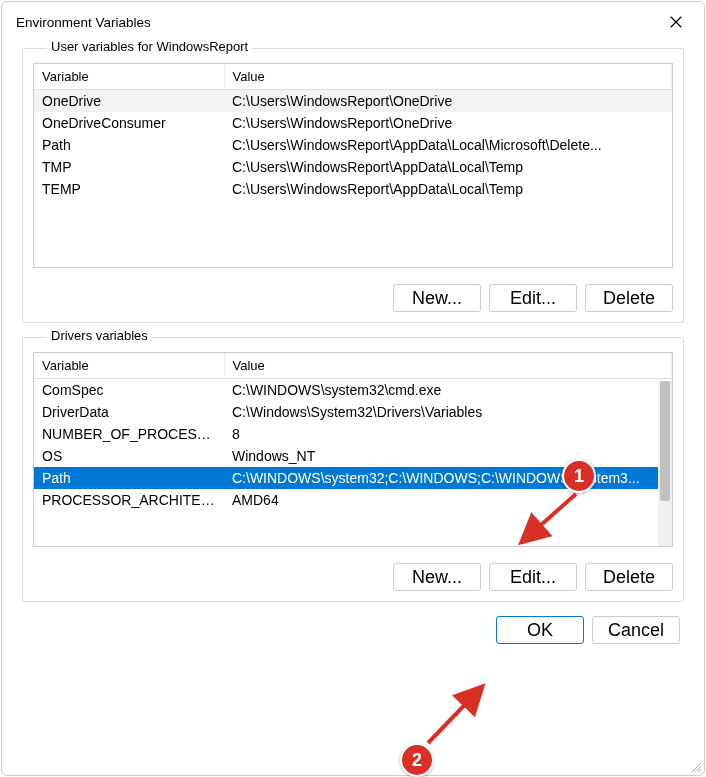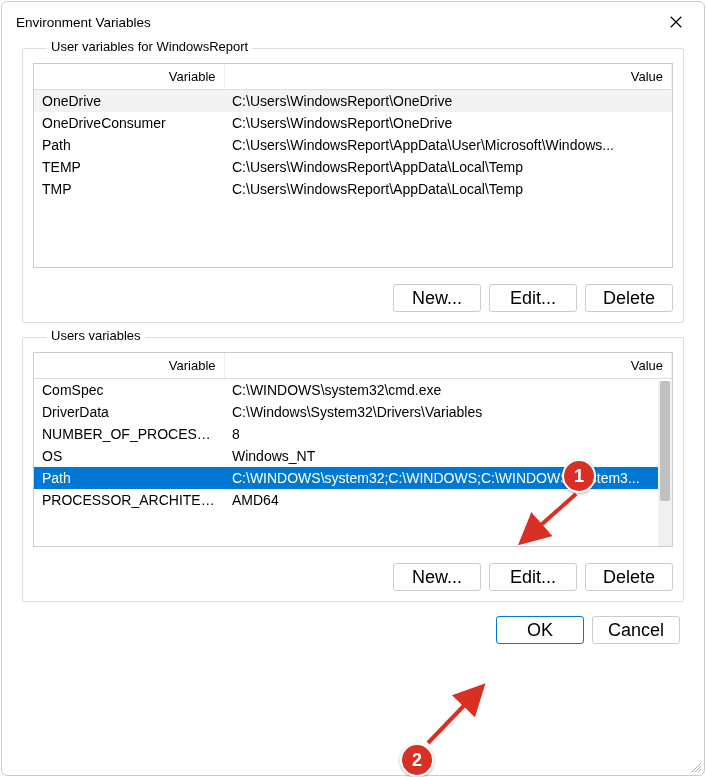--- a/index.html
+++ b/index.html
@@ -70,21 +70,21 @@
     }
     .table-wrap.system {
       height: 195px;
     }
     table {
       width: 100%;
       border-collapse: collapse;
       table-layout: fixed;
     }
     th {
-      text-align: right;
+      text-align: left;
       font-weight: normal;
       padding: 5px 8px;
       border-bottom: 1px solid #ddd;
       border-right: 1px solid #eee;
       font-size: 13px;
       background: #fff;
     }
     th:first-child { width: 190px; }
     td {
       padding: 3px 8px;
@@ -202,42 +202,42 @@
               <tr class="row-alt">
                 <td>OneDrive</td>
                 <td>C:\Users\WindowsReport\OneDrive</td>
               </tr>
               <tr>
                 <td>OneDriveConsumer</td>
                 <td>C:\Users\WindowsReport\OneDrive</td>
               </tr>
               <tr>
                 <td>Path</td>
-                <td>C:\Users\WindowsReport\AppData\User\Microsoft\Windows...</td>
+                <td>C:\Users\WindowsReport\AppData\Local\Microsoft\Delete...</td>
+              </tr>
+              <tr>
+                <td>TMP</td>
+                <td>C:\Users\WindowsReport\AppData\Local\Temp</td>
               </tr>
               <tr>
                 <td>TEMP</td>
-                <td>C:\Users\WindowsReport\AppData\Local\Temp</td>
-              </tr>
-              <tr>
-                <td>TMP</td>
                 <td>C:\Users\WindowsReport\AppData\Local\Temp</td>
               </tr>
             </tbody>
         </table>
       </div>
       <div class="button-row">
         <button>New...</button>
         <button>Edit...</button>
         <button>Delete</button>
       </div>
     </div>
 
     <div class="group">
-      <span class="group-label">Users variables</span>
+      <span class="group-label">Drivers variables</span>
       <div class="table-wrap system">
         <table>
           <thead>
             <tr>
               <th>Variable</th>
               <th>Value</th>
             </tr>
           </thead>
           <tbody id="system-rows">
               <tr>

